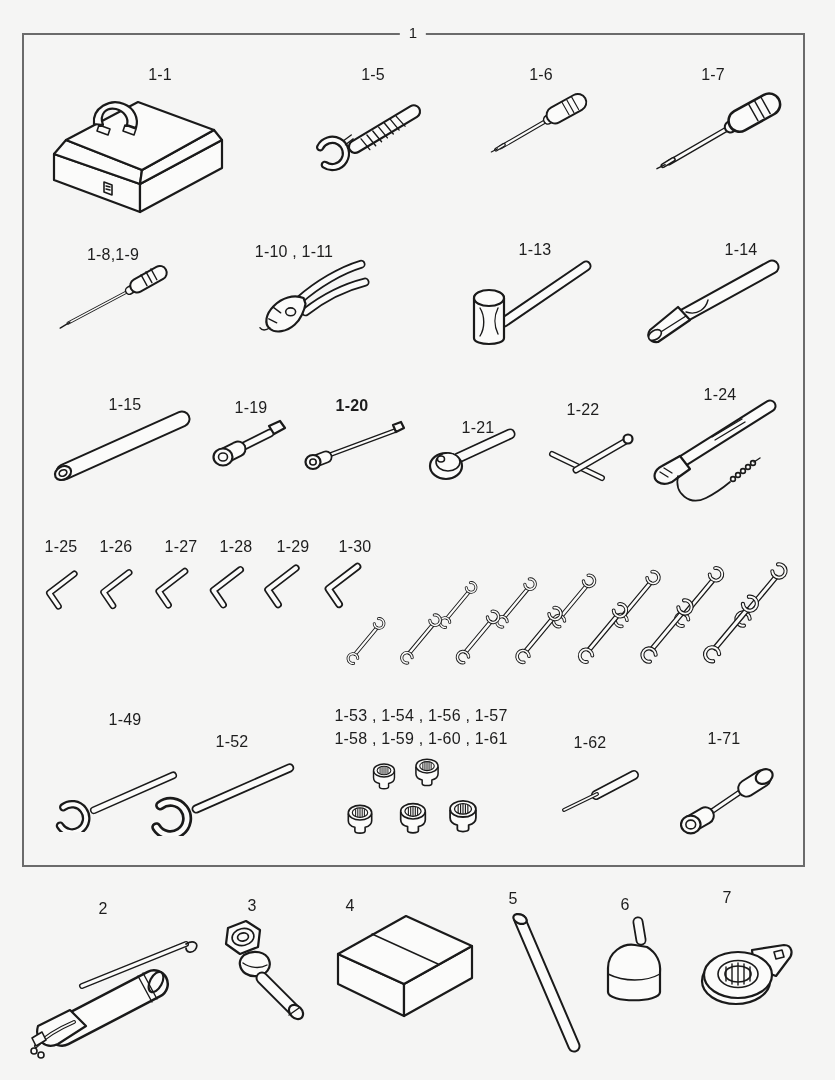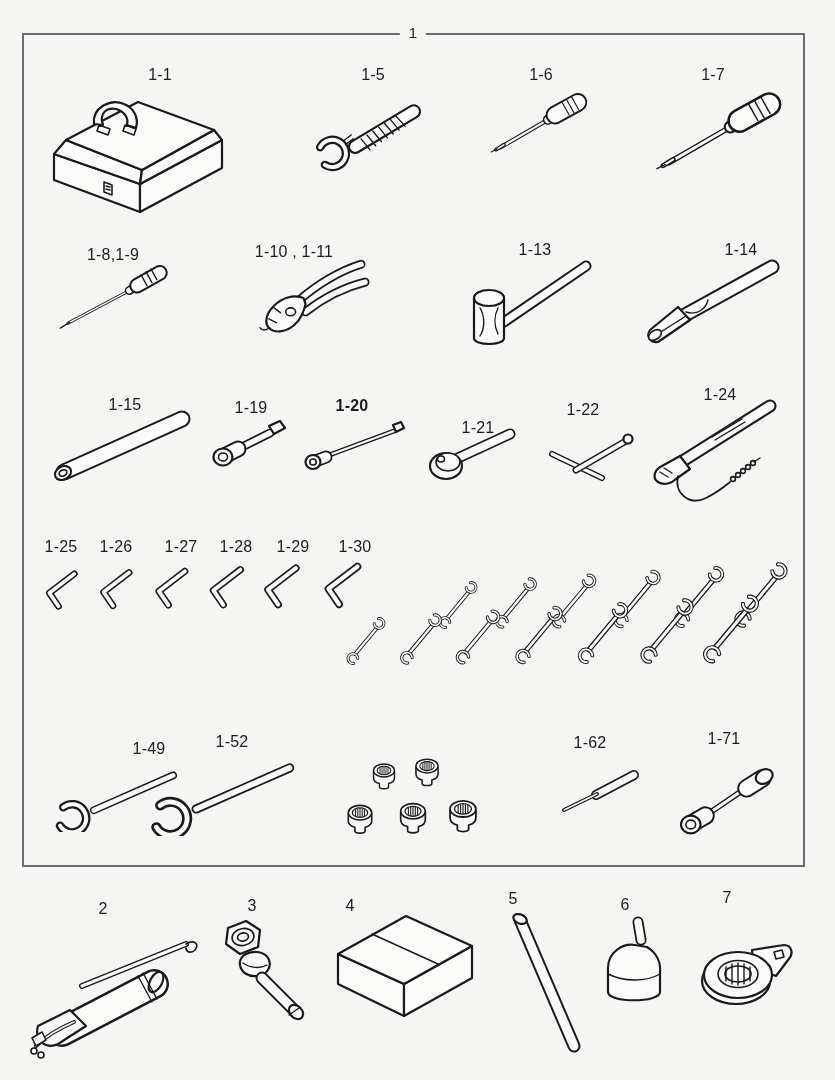--- a/index.html
+++ b/index.html
@@ -379,28 +379,30 @@
     </svg>
     <svg class="tool" width="78" height="70" style="left: 564px; top: 598px;">
       <use href="#sym-wrench2" width="100%" height="100%"></use>
     </svg>
     <svg class="tool" width="82" height="74" style="left: 626px; top: 594px;">
       <use href="#sym-wrench2" width="100%" height="100%"></use>
     </svg>
     <svg class="tool" width="86" height="78" style="left: 688px; top: 590px;">
       <use href="#sym-wrench2" width="100%" height="100%"></use>
     </svg>
-    <div class="plabel" style="left: 125px; top: 737px; margin-left: 24px;">1-49</div>
+    <div class="plabel" style="left: 125px; top: 708px;">1-49</div>
     <svg class="tool" width="136" height="74" style="left: 52px; top: 758px;">
       <use href="#sym-wrench1" width="100%" height="100%"></use>
     </svg>
     <div class="plabel" style="left: 232px; top: 730px;">1-52</div>
     <svg class="tool" width="154" height="90" style="left: 150px; top: 746px;">
       <use href="#sym-wrench1" width="100%" height="100%"></use>
     </svg>
+    <div class="plabel" style="left: 421px; top: 704px;">1-53 , 1-54 , 1-56 , 1-57
+1-58 , 1-59 , 1-60 , 1-61</div>
     <svg class="tool" width="36" height="34" style="left: 366px; top: 760px;">
       <use href="#sym-socketnut" width="100%" height="100%"></use>
     </svg>
     <svg class="tool" width="38" height="36" style="left: 408px; top: 755px;">
       <use href="#sym-socketnut" width="100%" height="100%"></use>
     </svg>
     <svg class="tool" width="40" height="38" style="left: 340px; top: 801px;">
       <use href="#sym-socketnut" width="100%" height="100%"></use>
     </svg>
     <svg class="tool" width="42" height="40" style="left: 392px; top: 799px;">

